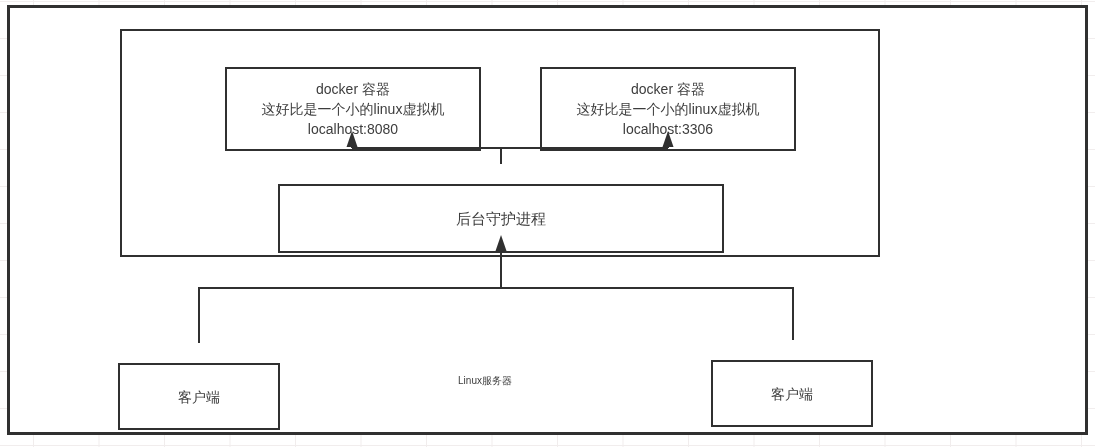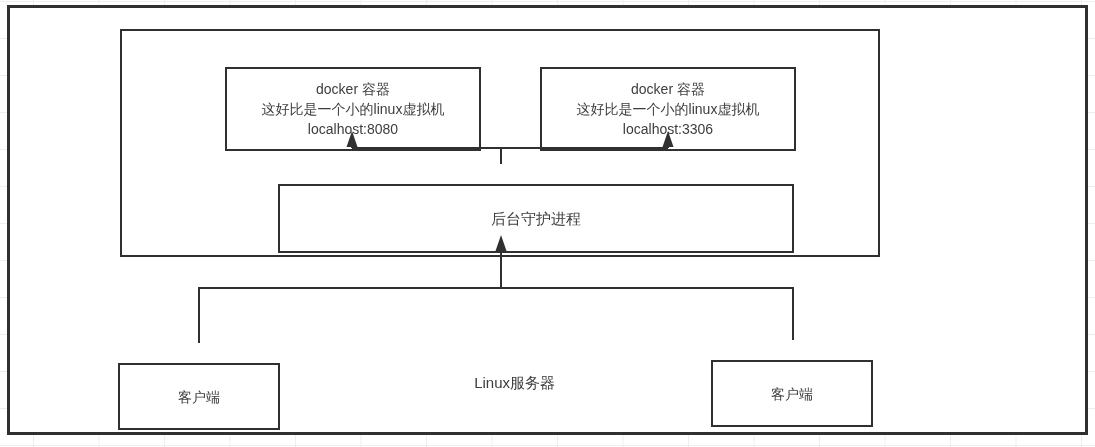--- a/index.html
+++ b/index.html
@@ -45,26 +45,26 @@
     display: flex; flex-direction: column;
     align-items: center; justify-content: center;
     text-align: center;
     font-size: 14px; line-height: 20px;
     color: var(--text);
     margin-top: 20px;
   }
   .node .line { display: block; white-space: nowrap; }
   #container-left  { left: 225px; top: 47px;  width: 256px; height: 84px; }
   #container-right { left: 540px; top: 47px;  width: 256px; height: 84px; }
-  #daemon-box      { left: 278px; top: 164px; width: 516px; height: 69px; font-size: 15px; }
+  #daemon-box      { left: 278px; top: 164px; width: 446px; height: 69px; font-size: 15px; }
   #client-left     { left: 118px; top: 343px; width: 162px; height: 67px; }
   #client-right    { left: 711px; top: 340px; width: 162px; height: 67px; }
   #server-label {
     position: absolute; left: 415px; top: 374px; width: 140px;
-    text-align: right; font-size: 15px; color: var(--text);
+    text-align: center; font-size: 10px; color: var(--text);
   }
   #connector-svg {
     position: absolute; left: 0; top: 0;
     width: 1095px; height: 447px;
     pointer-events: none;
   }
   .connector { stroke: var(--line); stroke-width: 2; fill: none; }
   .arrowhead { fill: var(--line); stroke: none; }
 </style>
 </head>

